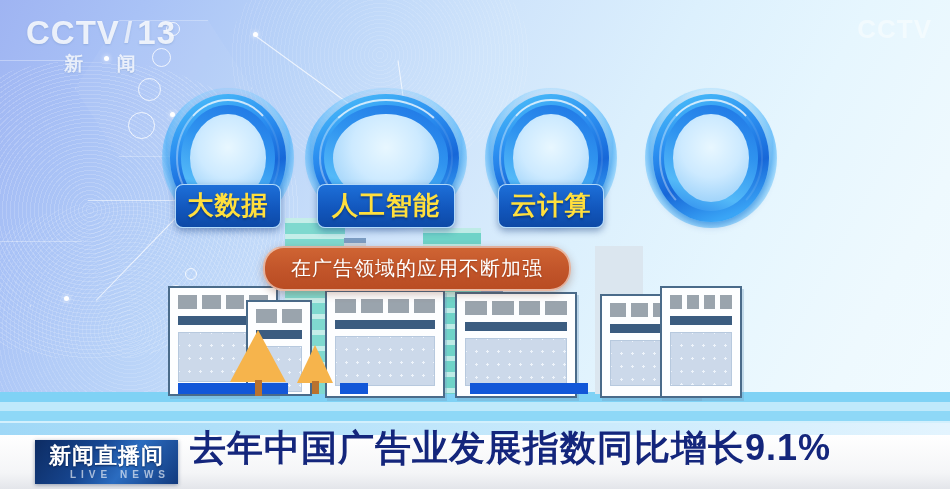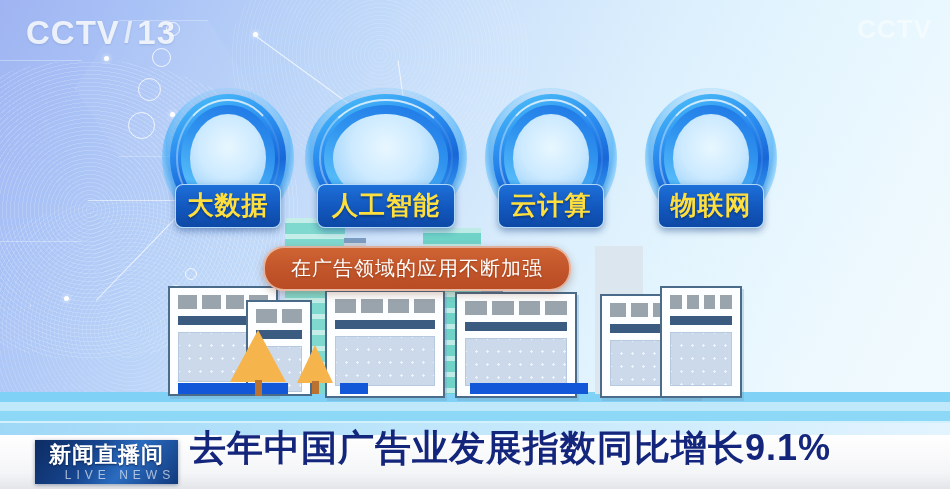--- a/index.html
+++ b/index.html
@@ -298,22 +298,22 @@
   #lt-badge .cn {
     font-size: 22px;
     font-weight: 700;
     color: #ffffff;
     letter-spacing: 1px;
     line-height: 1;
     text-shadow: 0 1px 2px rgba(0,20,60,0.7);
   }
   #lt-badge .en {
     margin-top: 3px;
-    font-size: 12px;
-    font-weight: 400;
+    font-size: 10px;
+    font-weight: 700;
     letter-spacing: 5px;
     color: rgba(255,255,255,0.62);
     line-height: 1;
     padding-left: 5px;
     margin-left: 22px;
   }
   #lt-headline {
     position: absolute;
     left: 190px; top: 2px;
     height: 46px;
@@ -359,20 +359,21 @@
     <div class="ring-o" style="left:168px; top:285px; width:14px; height:14px;"></div>
     <div class="ring-o" style="left:185px; top:268px; width:10px; height:10px;"></div>
   </div>
 
   <div id="cctv-logo">
     <div class="row1">
       <span>CCTV</span>
       <span class="slash">/</span>
       <span>13</span>
     </div>
+    <div class="row2">新 闻</div>
   </div>
   <div id="cctv-watermark">CCTV</div>
 
   <div class="ground" style="top:392px; height:10px; background:#7fd2f5;"></div>
   <div class="ground" style="top:402px; height:9px;  background:#bfe9fb;"></div>
   <div class="ground" style="top:411px; height:10px; background:#8ed8f7;"></div>
   <div class="ground" style="top:421px; height:8px;  background:#d3f0fd;"></div>
   <div class="ground" style="top:429px; height:9px;  background:#a6e0f9;"></div>
   <div class="ground" style="top:438px; height:9px;  background:#e7f7fe;"></div>
 
@@ -495,23 +496,20 @@
       <span>人工智能</span>
     </div>
   </div>
 
   <div class="badge" style="left:645px; top:88px;">
     <div class="ring-outer"></div>
     <div class="ring-1"></div>
     <div class="ring-2"></div>
     <div class="ring-3"></div>
     <div class="ring-hi"></div>
-    <div class="plate">
-      <span>物联网</span>
-    </div>
   </div>
 
 
   <div id="pill-banner">
     <span>在广告领域的应用不断加强</span>
   </div>
 
   <div id="lower-third">
     <div id="lt-topstrip"></div>
     <div id="lt-white"></div>

